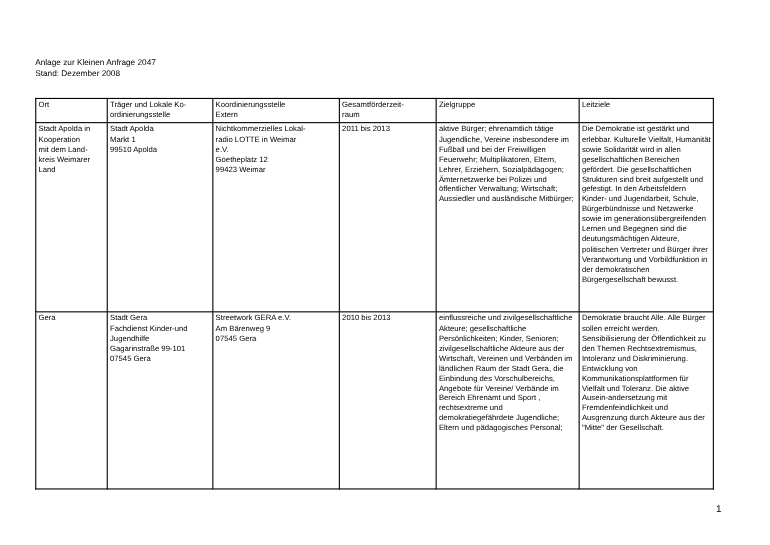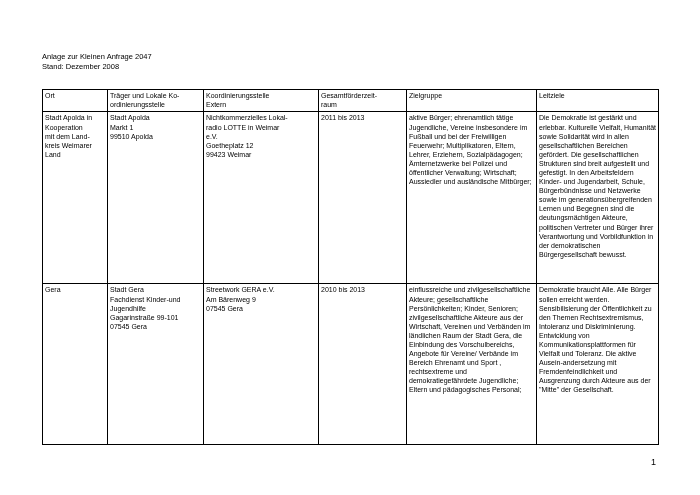--- a/index.html
+++ b/index.html
@@ -6,21 +6,21 @@
   html, body {
     width: 700px; height: 495px;
     background: #ffffff;
     font-family: "Liberation Sans", sans-serif;
     color: #000000;
     position: relative;
     overflow: hidden;
   }
   .page {
     position: absolute;
-    left: 42px; top: 52px;
+    left: 32px; top: 52px;
     width: 616px;
   }
   .doc-header { font-size: 7.5px; line-height: 1.35; }
   .doc-header div { white-space: pre-line; }
   table.main-table {
     border-collapse: collapse;
     table-layout: fixed;
     width: 616px;
     margin-top: 17px;
   }

